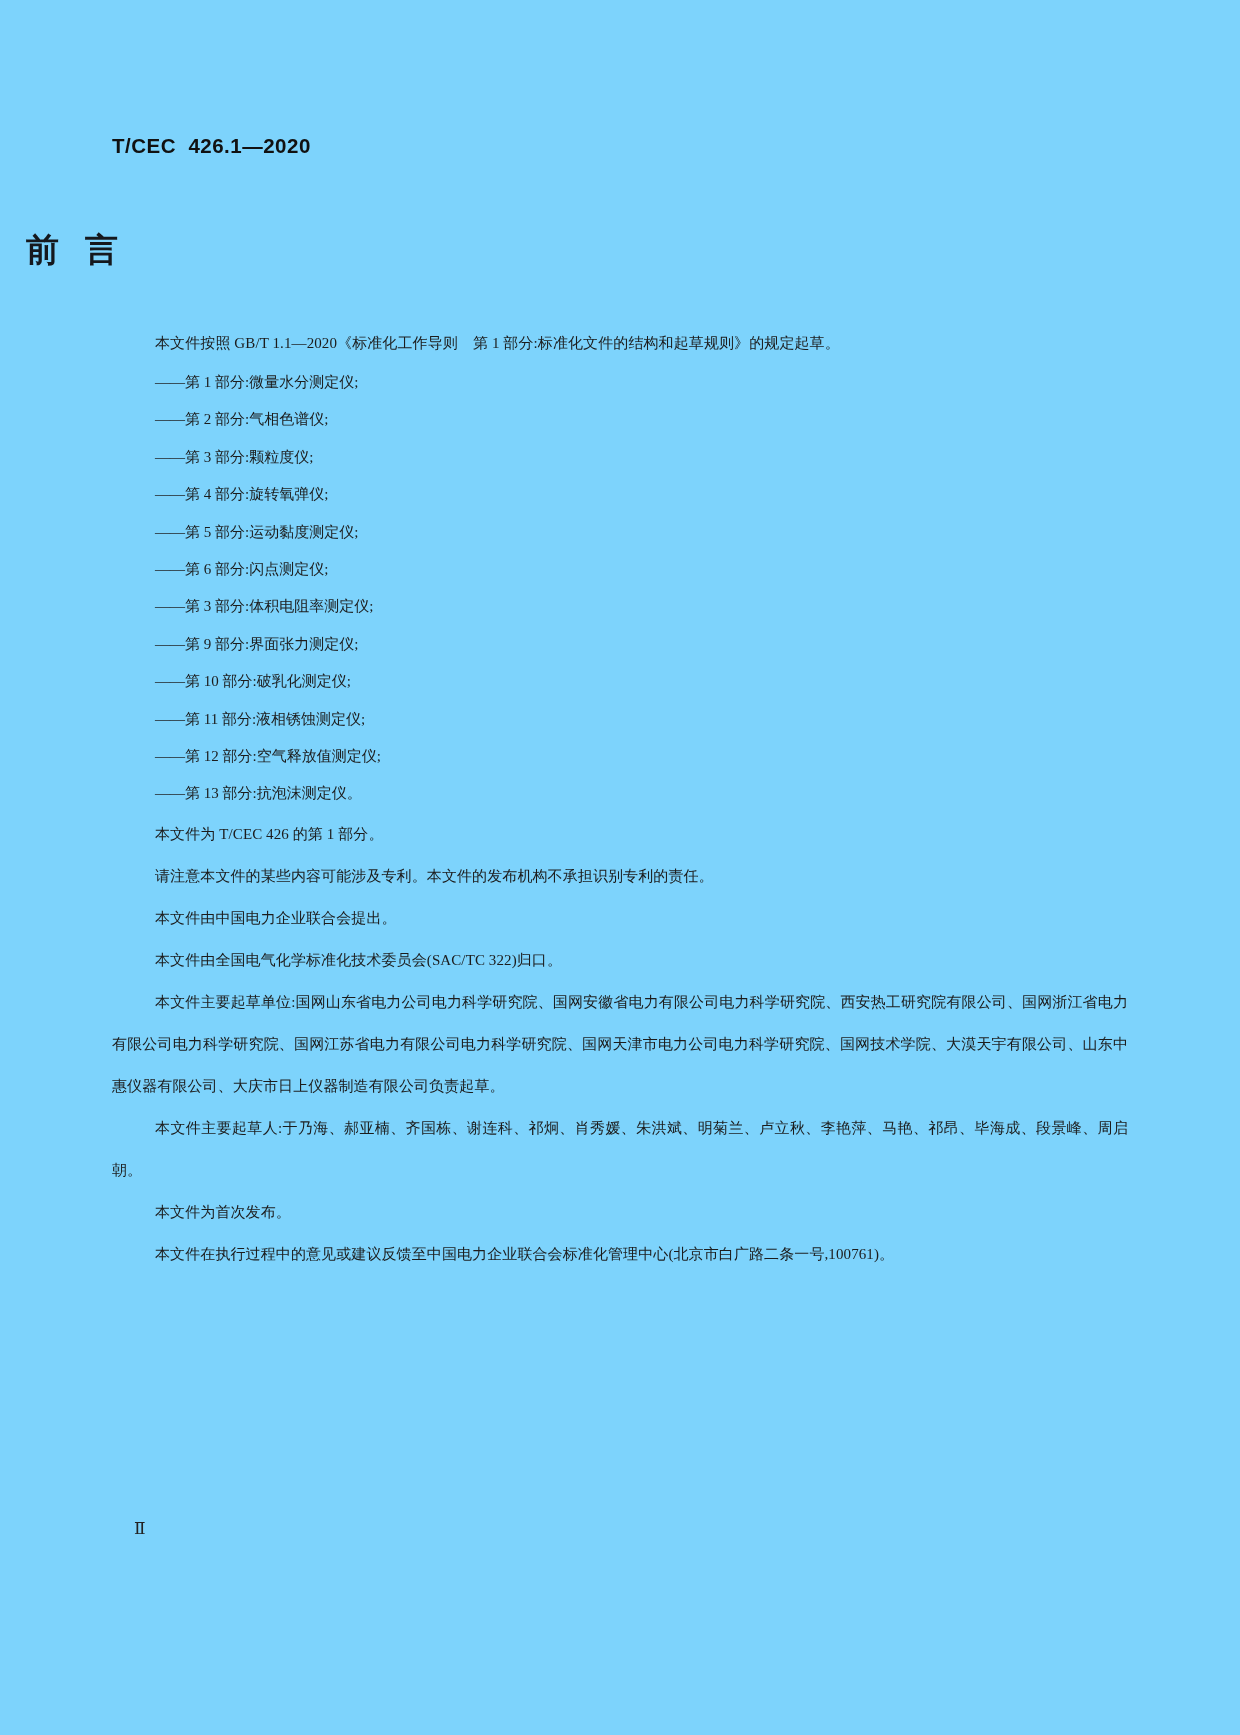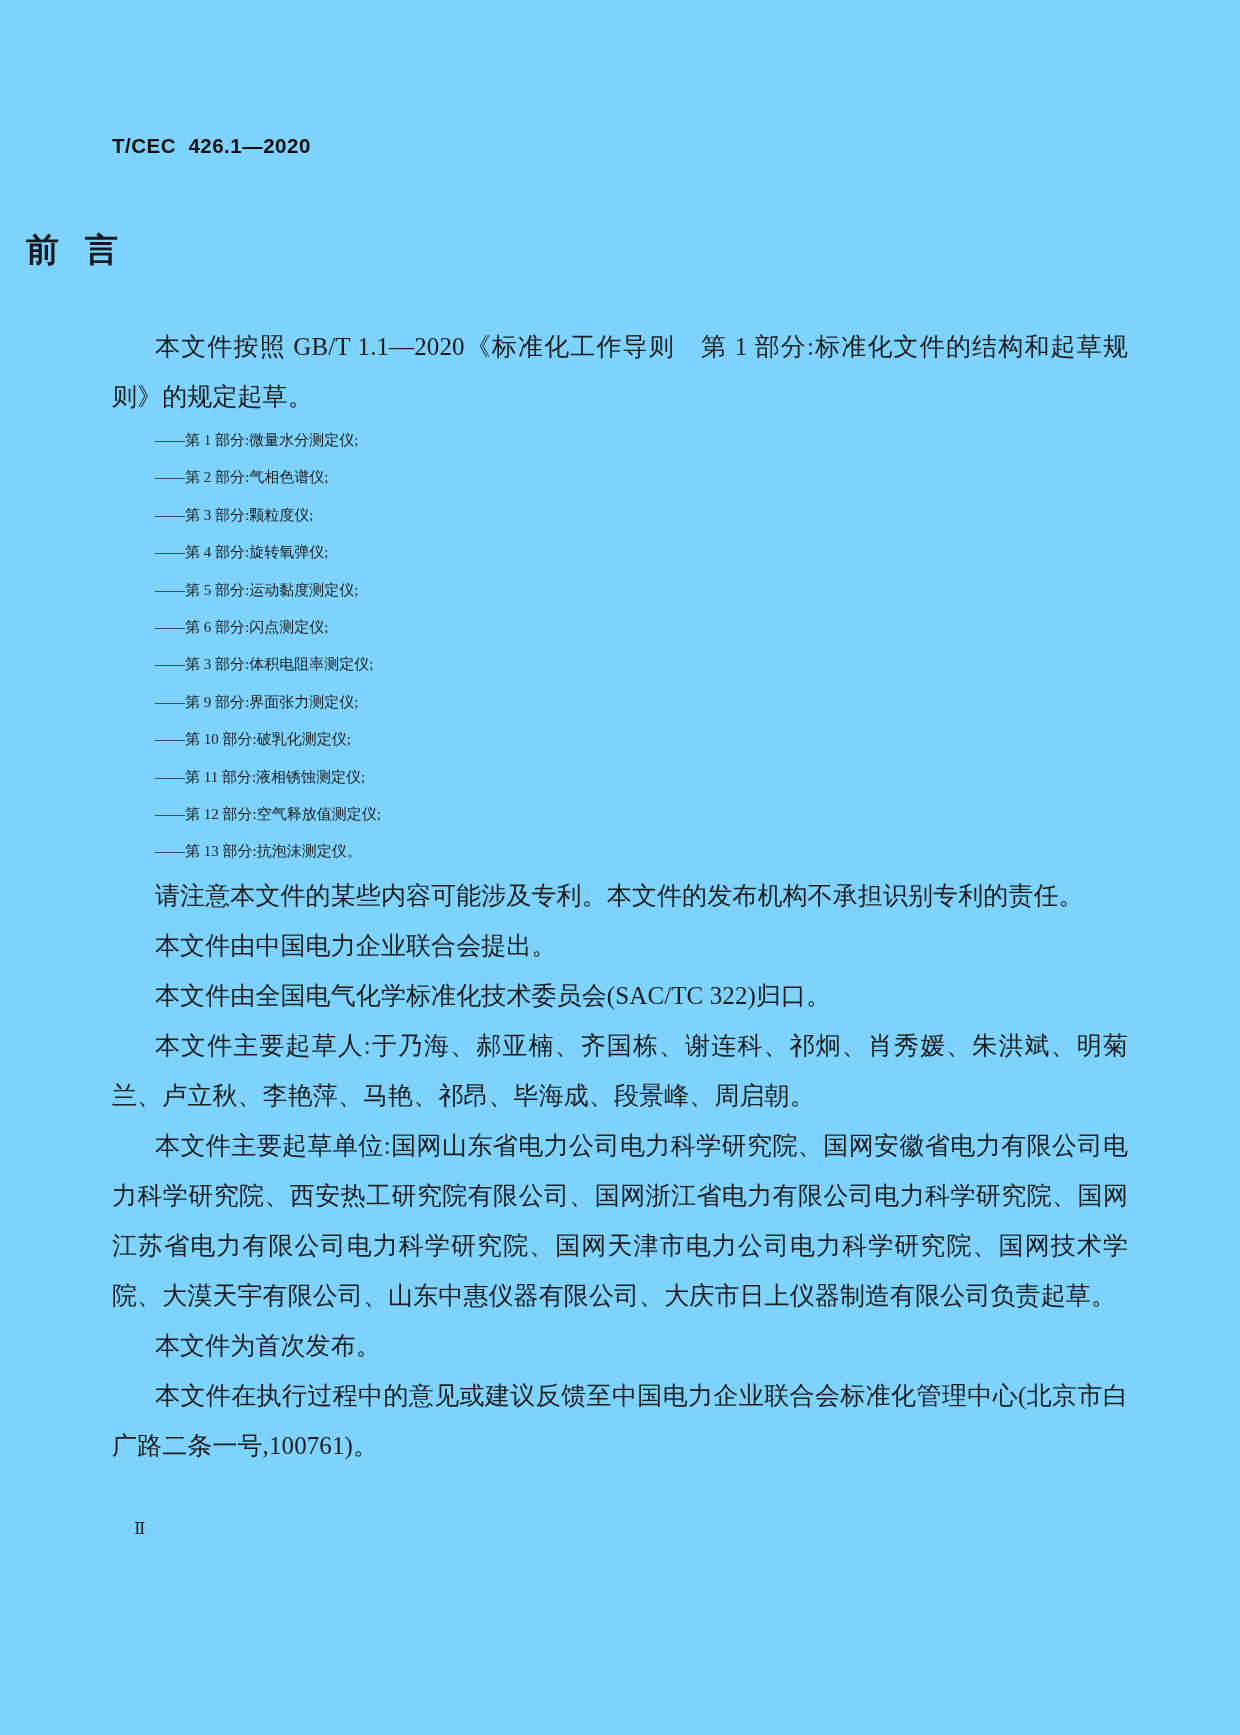--- a/index.html
+++ b/index.html
@@ -54,22 +54,22 @@
   
   .content {
     position: absolute;
     top: 322px;
     left: 112px;
     width: 1016px;
   }
 
   p.para {
     margin: 0 0 0 0;
-    font-size: 25px;
-    line-height: 50px;
+    font-size: 15px;
+    line-height: 42px;
     text-align: justify;
     text-justify: inter-ideograph;
     text-indent: 43px;
     color: #1c1c1c;
     letter-spacing: 0.1px;
   }
 
   
   ul.parts-list {
     list-style: none;
@@ -116,30 +116,31 @@
       <li>——第 5 部分:运动黏度测定仪;</li>
       <li>——第 6 部分:闪点测定仪;</li>
       <li>——第 3 部分:体积电阻率测定仪;</li>
       <li>——第 9 部分:界面张力测定仪;</li>
       <li>——第 10 部分:破乳化测定仪;</li>
       <li>——第 11 部分:液相锈蚀测定仪;</li>
       <li>——第 12 部分:空气释放值测定仪;</li>
       <li>——第 13 部分:抗泡沫测定仪。</li>
     </ul>
 
+    <p class="para">本文件为 T/CEC 426 的第 1 部分。</p>
 
     <p class="para">请注意本文件的某些内容可能涉及专利。本文件的发布机构不承担识别专利的责任。</p>
 
     <p class="para">本文件由中国电力企业联合会提出。</p>
 
     <p class="para">本文件由全国电气化学标准化技术委员会(SAC/TC 322)归口。</p>
 
+    <p class="para">本文件主要起草单位:国网山东省电力公司电力科学研究院、国网安徽省电力有限公司电力科学研究院、西安热工研究院有限公司、国网浙江省电力有限公司电力科学研究院、国网江苏省电力有限公司电力科学研究院、国网天津市电力公司电力科学研究院、国网技术学院、大漠天宇有限公司、山东中惠仪器有限公司、大庆市日上仪器制造有限公司负责起草。</p>
+
     <p class="para">本文件主要起草人:于乃海、郝亚楠、齐国栋、谢连科、祁炯、肖秀媛、朱洪斌、明菊兰、卢立秋、李艳萍、马艳、祁昂、毕海成、段景峰、周启朝。</p>
-
-    <p class="para">本文件主要起草单位:国网山东省电力公司电力科学研究院、国网安徽省电力有限公司电力科学研究院、西安热工研究院有限公司、国网浙江省电力有限公司电力科学研究院、国网江苏省电力有限公司电力科学研究院、国网天津市电力公司电力科学研究院、国网技术学院、大漠天宇有限公司、山东中惠仪器有限公司、大庆市日上仪器制造有限公司负责起草。</p>
 
     <p class="para">本文件为首次发布。</p>
 
     <p class="para">本文件在执行过程中的意见或建议反馈至中国电力企业联合会标准化管理中心(北京市白广路二条一号,100761)。</p>
 
   </div>
 
   <div class="page-number">Ⅱ</div>
 
 </div>

